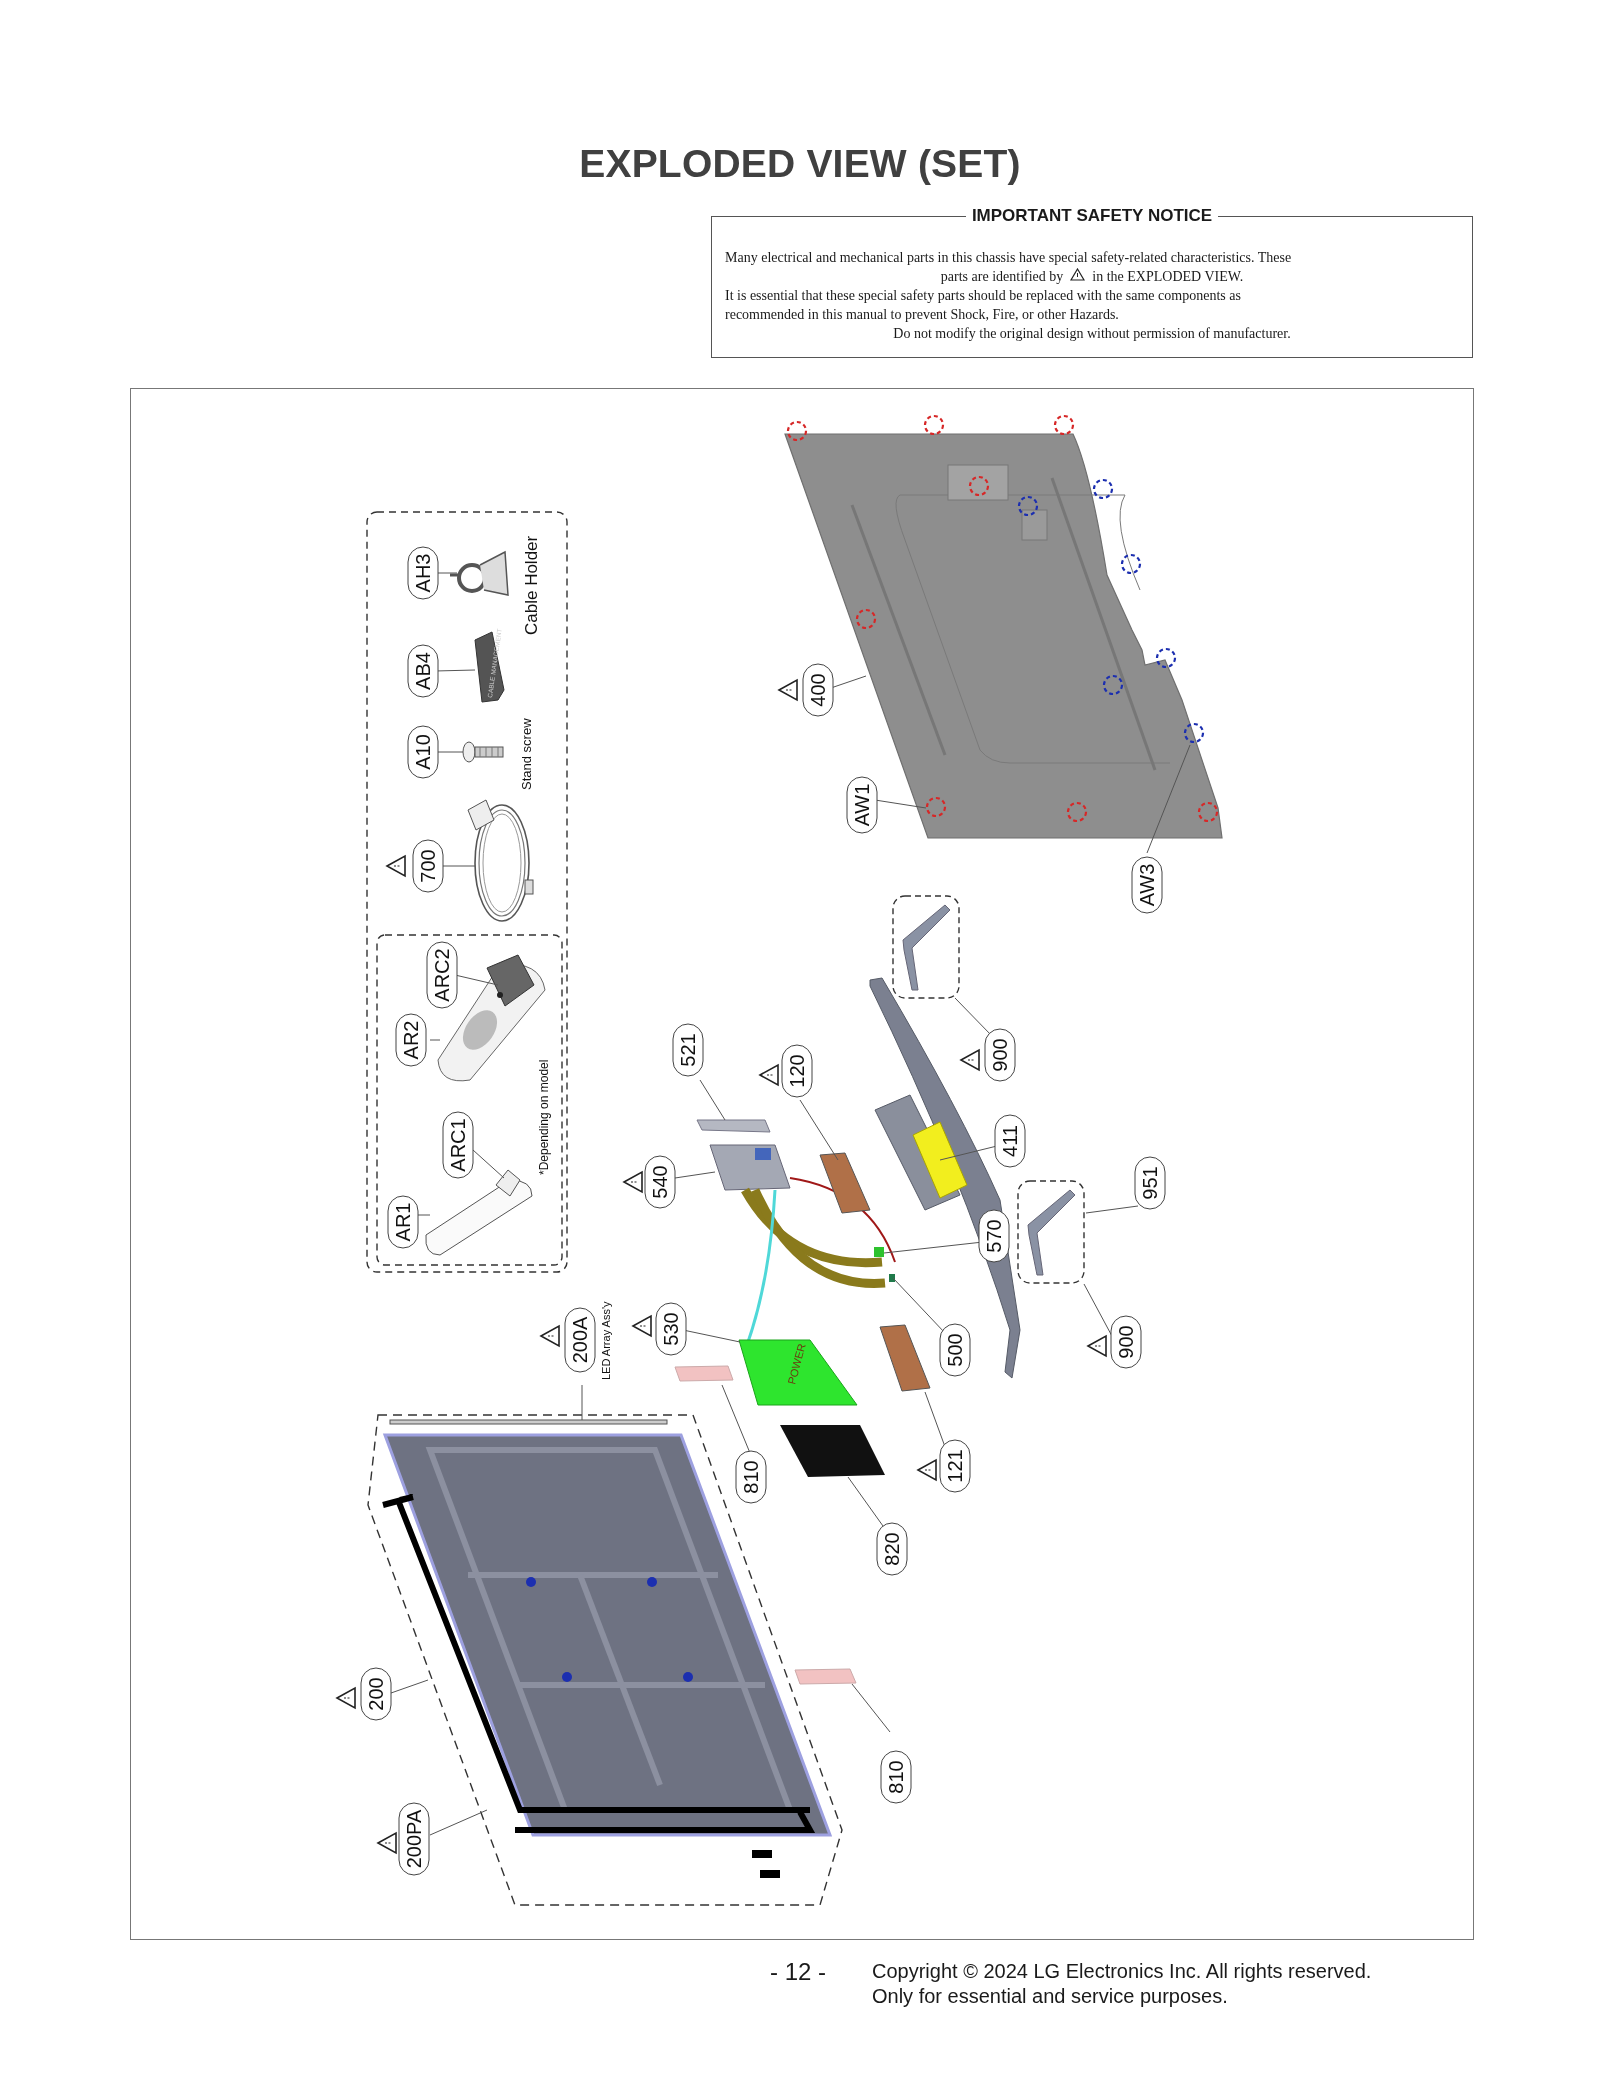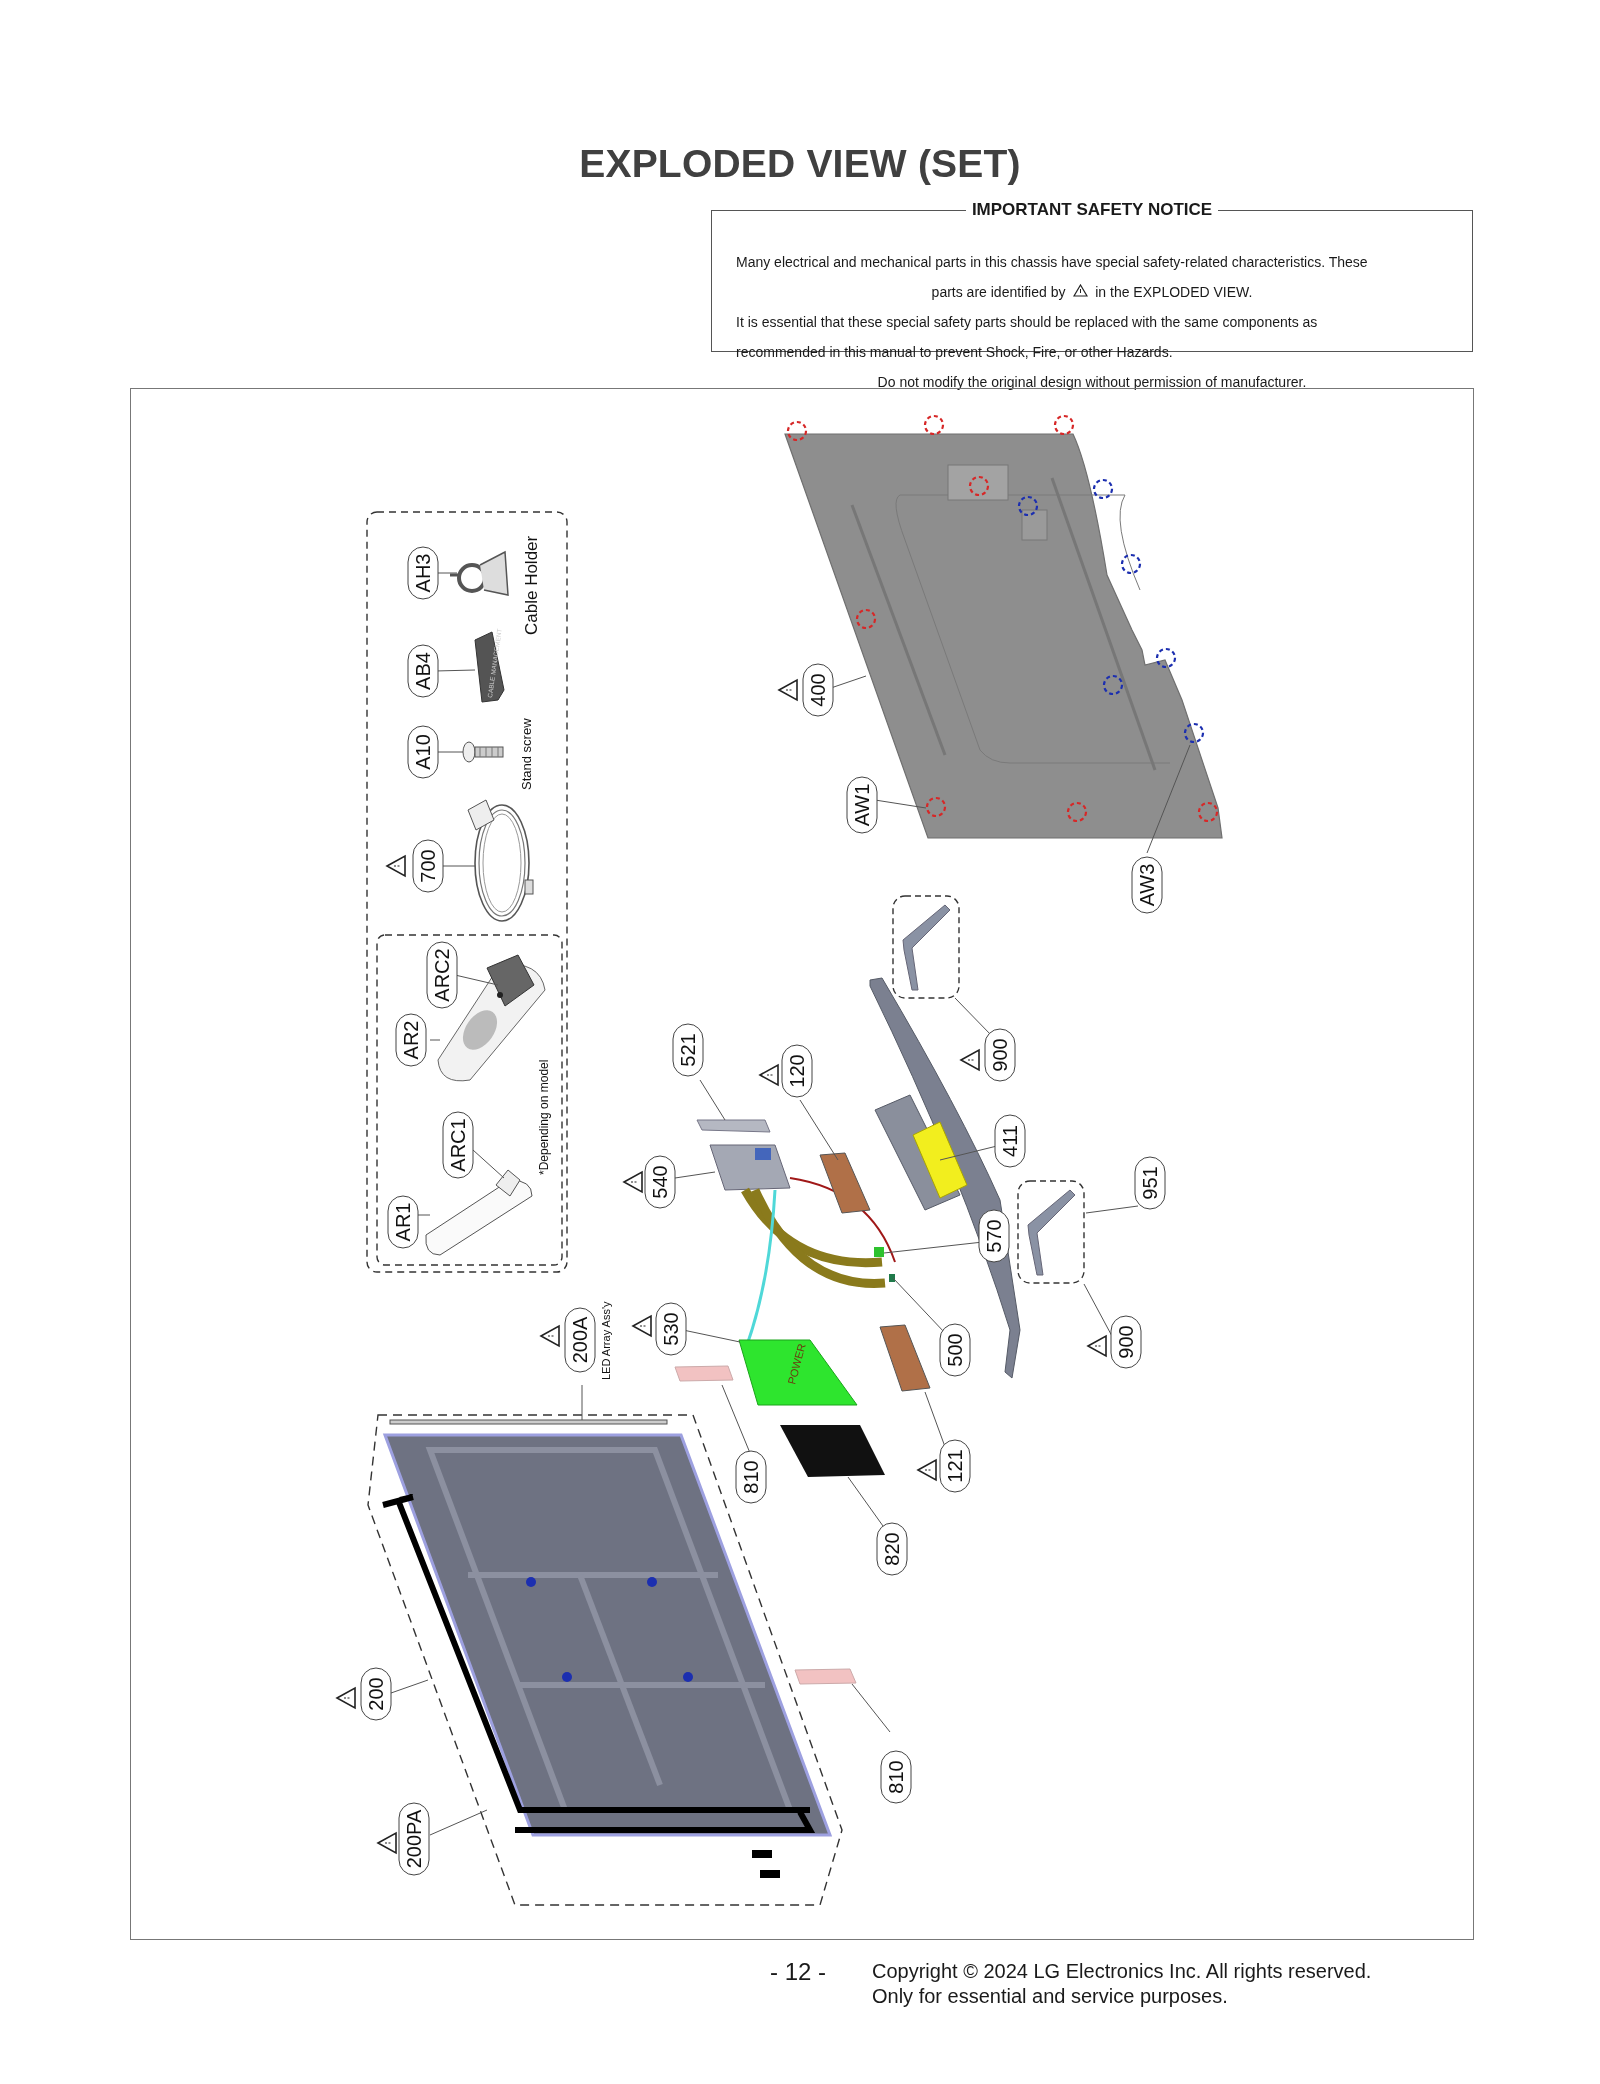--- a/index.html
+++ b/index.html
@@ -1,26 +1,26 @@
 <!DOCTYPE html>
 <html><head>
 <meta charset="utf-8">
 <style>
   html, body { margin:0; padding:0; background:#ffffff; }
   body { width:1600px; height:2084px; position:relative; overflow:hidden;
          font-family:"Liberation Sans", sans-serif; color:#1a1a1a; }
   .title { position:absolute; left:0; width:1600px; top:142px; text-align:center;
            font-size:39px; font-weight:bold; letter-spacing:0.2px; color:#404040; }
-  .notice { position:absolute; left:711px; top:210px; width:762px; height:142px;
+  .notice { position:absolute; left:711px; top:216px; width:762px; height:142px;
             border:1px solid #555; box-sizing:border-box; }
   .notice-head { position:absolute; top:-11px; left:0; width:100%; text-align:center; }
   .notice-head span { background:#fff; padding:0 6px; font-weight:bold; font-size:17px; }
   .notice-body { position:absolute; left:13px; right:13px; top:31px;
                  font-size:14px; line-height:19px; text-align:justify; }
-  .notice-body p { margin:11px; }
+  .notice-body p { margin:0;font-family:Liberation Serif, serif; }
   .warn-tri { display:inline-block; width:16px; text-align:center; margin:0 3px; }
   .frame { position:absolute; left:130px; top:388px; width:1344px; height:1552px;
            border:1.5px solid #777; box-sizing:border-box; }
   svg.diagram { position:absolute; left:0; top:0; }
   .footer-page { position:absolute; left:770px; top:1958px; font-size:24px; }
   .footer-copy { position:absolute; left:872px; top:1959px; font-size:20px; line-height:25px; }
   .lbl text { font-family:"Liberation Sans", sans-serif; }
 </style>
 </head>
 <body>

